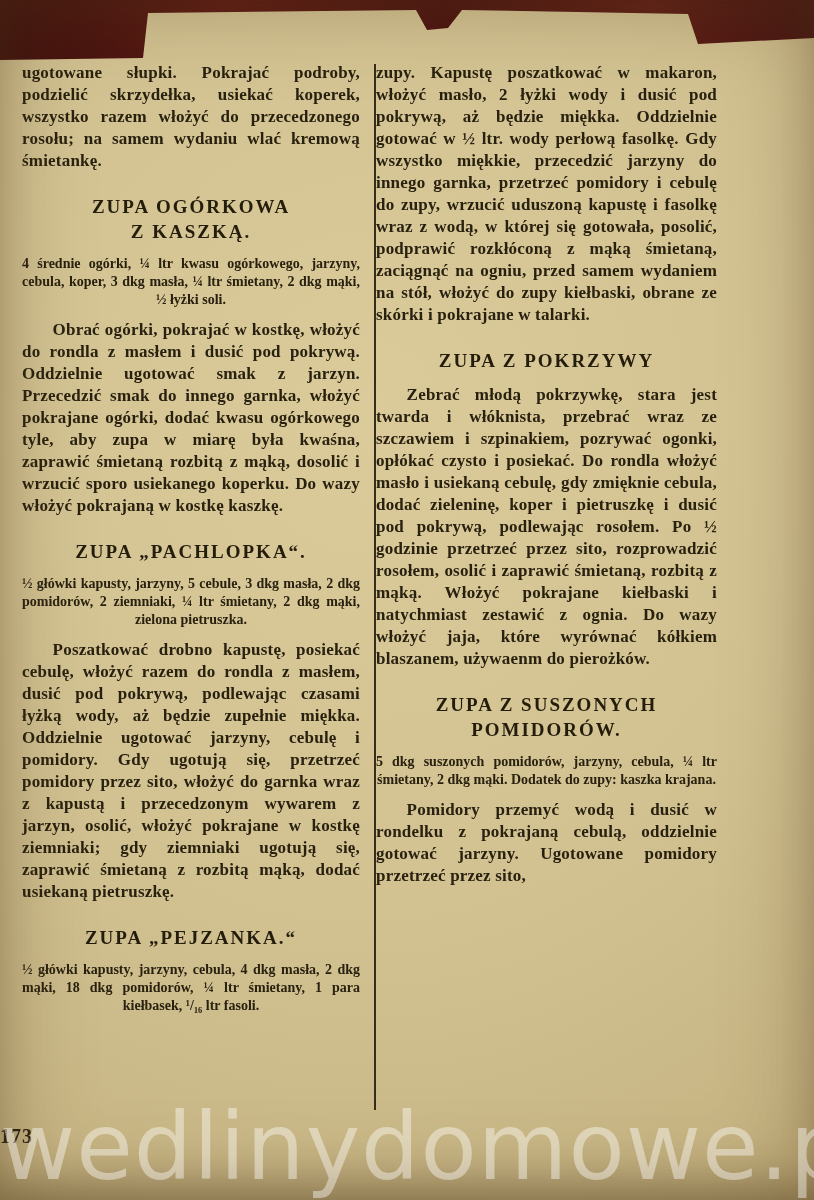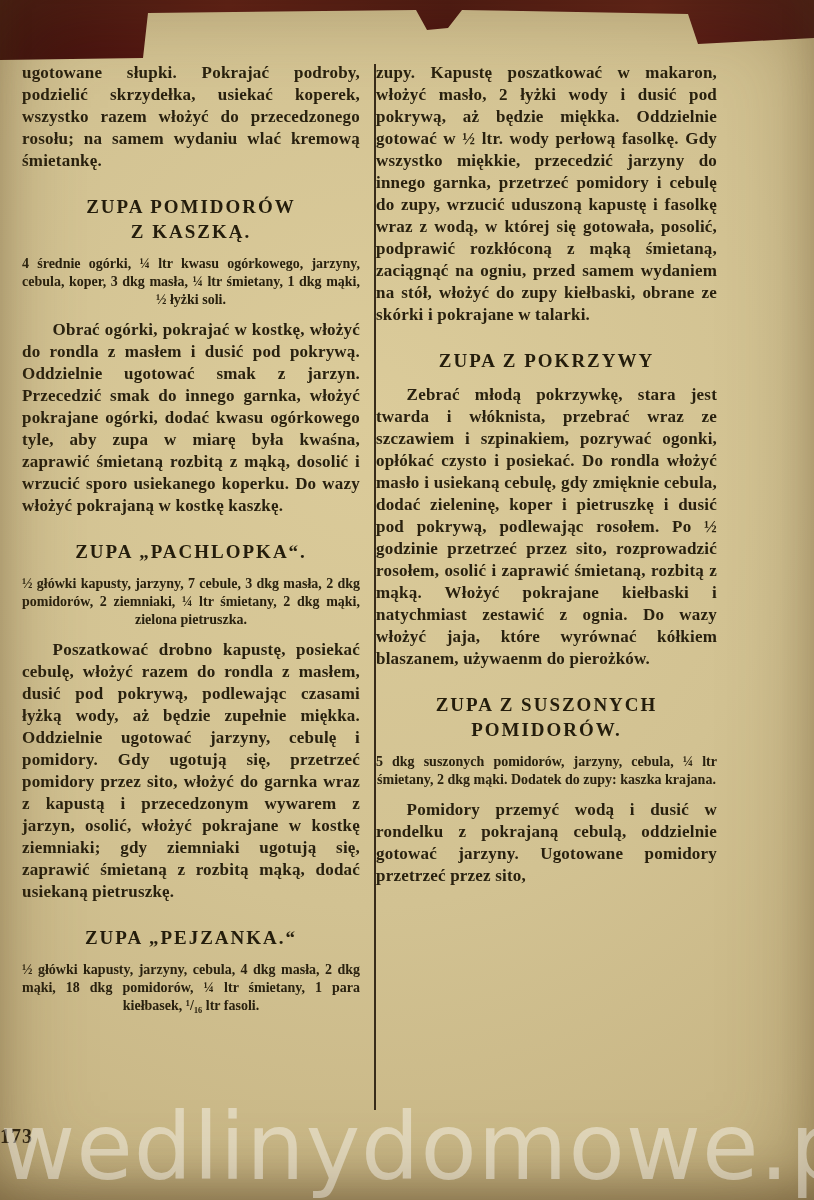--- a/index.html
+++ b/index.html
@@ -110,27 +110,27 @@
 
 <div class="page">
 
   <div class="top-edge"></div>
 
   <div class="columns">
 
     <div class="col-left">
       <p class="body">ugotowane słupki. Pokrajać podroby, podzielić skrzydełka, usiekać koperek, wszystko razem włożyć do przecedzonego rosołu; na samem wydaniu wlać kremową śmietankę.</p>
 
-      <h2 class="heading">ZUPA POMIDORÓW
+      <h2 class="heading">ZUPA OGÓRKOWA
 Z KASZKĄ.</h2>
-      <p class="ingredients">4 średnie ogórki, ¼ ltr kwasu ogórkowego, jarzyny, cebula, koper, 3 dkg masła, ¼ ltr śmietany, 1 dkg mąki, ½ łyżki soli.</p>
+      <p class="ingredients">4 średnie ogórki, ¼ ltr kwasu ogórkowego, jarzyny, cebula, koper, 3 dkg masła, ¼ ltr śmietany, 2 dkg mąki, ½ łyżki soli.</p>
       <p class="body indent">Obrać ogórki, pokrajać w kostkę, włożyć do rondla z masłem i dusić pod pokrywą. Oddzielnie ugotować smak z jarzyn. Przecedzić smak do innego garnka, włożyć pokrajane ogórki, dodać kwasu ogórkowego tyle, aby zupa w miarę była kwaśna, zaprawić śmietaną rozbitą z mąką, dosolić i wrzucić sporo usiekanego koperku. Do wazy włożyć pokrajaną w kostkę kaszkę.</p>
 
       <h2 class="heading">ZUPA „PACHLOPKA“.</h2>
-      <p class="ingredients">½ główki kapusty, jarzyny, 7 cebule, 3 dkg masła, 2 dkg pomidorów, 2 ziemniaki, ¼ ltr śmietany, 2 dkg mąki, zielona pietruszka.</p>
+      <p class="ingredients">½ główki kapusty, jarzyny, 5 cebule, 3 dkg masła, 2 dkg pomidorów, 2 ziemniaki, ¼ ltr śmietany, 2 dkg mąki, zielona pietruszka.</p>
       <p class="body indent">Poszatkować drobno kapustę, posiekać cebulę, włożyć razem do rondla z masłem, dusić pod pokrywą, podlewając czasami łyżką wody, aż będzie zupełnie miękka. Oddzielnie ugotować jarzyny, cebulę i pomidory. Gdy ugotują się, przetrzeć pomidory przez sito, włożyć do garnka wraz z kapustą i przecedzonym wywarem z jarzyn, osolić, włożyć pokrajane w kostkę ziemniaki; gdy ziemniaki ugotują się, zaprawić śmietaną z rozbitą mąką, dodać usiekaną pietruszkę.</p>
 
       <h2 class="heading">ZUPA „PEJZANKA.“</h2>
       <p class="ingredients">½ główki kapusty, jarzyny, cebula, 4 dkg masła, 2 dkg mąki, 18 dkg pomidorów, ¼ ltr śmietany, 1 para kiełbasek, ¹/₁₆ ltr fasoli.</p>
     </div>
 
     <div class="divider"></div>
 
     <div class="col-right">
       <p class="body">zupy. Kapustę poszatkować w makaron, włożyć masło, 2 łyżki wody i dusić pod pokrywą, aż będzie miękka. Oddzielnie gotować w ½ ltr. wody perłową fasolkę. Gdy wszystko miękkie, przecedzić jarzyny do innego garnka, przetrzeć pomidory i cebulę do zupy, wrzucić uduszoną kapustę i fasolkę wraz z wodą, w której się gotowała, posolić, podprawić rozkłóconą z mąką śmietaną, zaciągnąć na ogniu, przed samem wydaniem na stół, włożyć do zupy kiełbaski, obrane ze skórki i pokrajane w talarki.</p>

